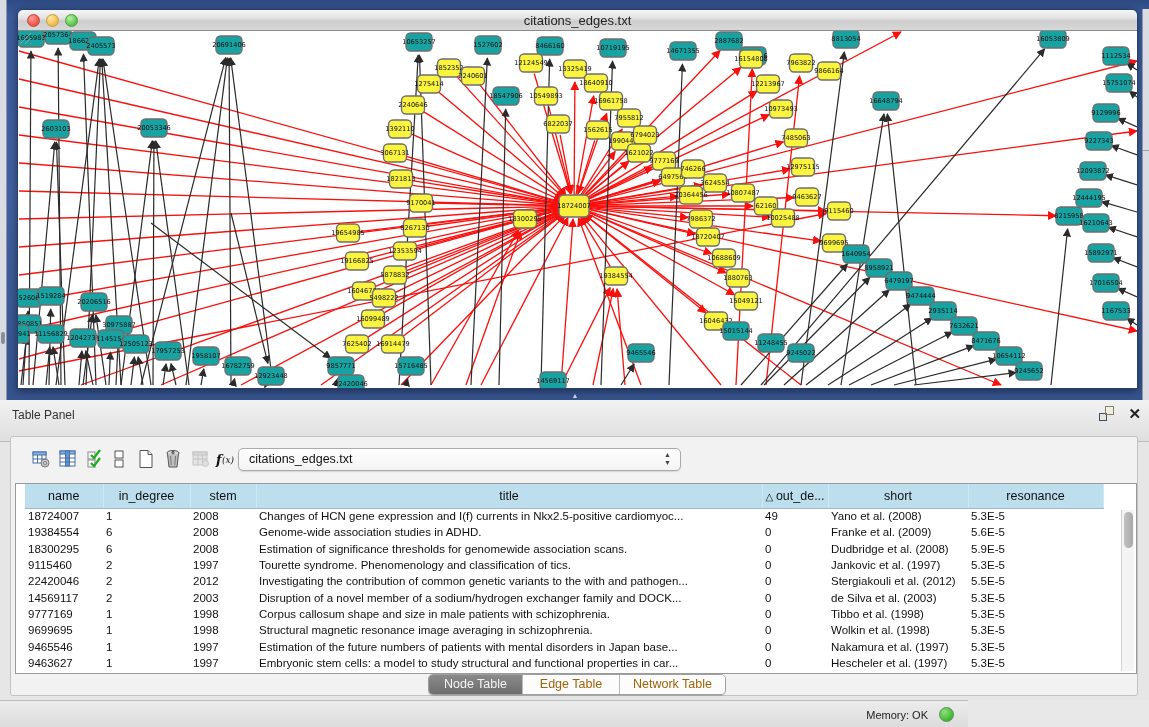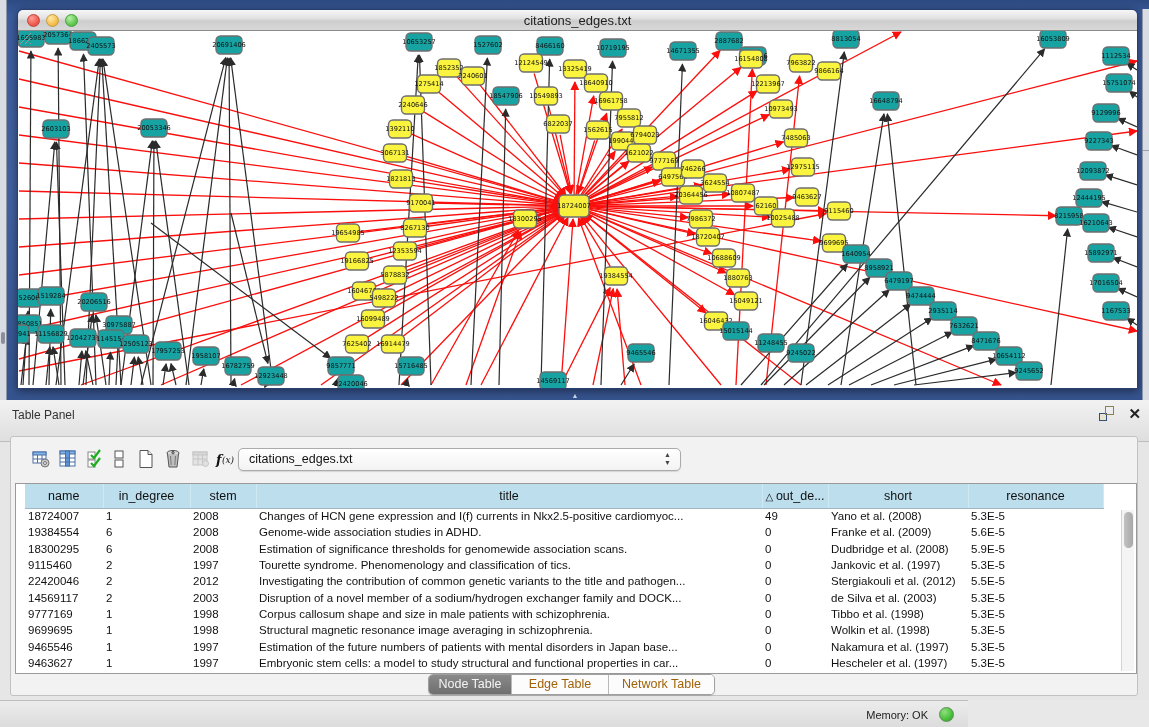--- a/index.html
+++ b/index.html
@@ -63,21 +63,21 @@
   .sort-glyph { font-size:10px; }
   .vscroll { position:absolute; right:2px; top:26px; bottom:2px; width:13px; background:#f4f4f4; border-left:1px solid #d4d4d4; }
   .vscroll .thumb { position:absolute; left:2px; top:2px; width:9px; height:36px; background:linear-gradient(90deg,#c2c2c2,#a8a8a8); border-radius:5px; }
 
   
   .tabs { position:absolute; left:417px; top:237px; display:flex; height:21px; border:1px solid #9f9f9f;
           border-radius:5px; overflow:hidden; background:#fcfcfc; box-shadow:0 1px 1px rgba(0,0,0,.15); }
   .tab { font-size:12.5px; line-height:19px; text-align:center; color:#a16207; background:#fcfcfc; border-left:1px solid #b9b9b9; }
   .tab:first-child { border-left:none; }
   .tab.sel { background:linear-gradient(180deg,#8a8a8a,#6e6e6e); color:#f4f4f4; }
-  .tab.t0 { width:82px; } .tab.t1 { width:97px; } .tab.t2 { width:106px; }
+  .tab.t0 { width:93px; } .tab.t1 { width:97px; } .tab.t2 { width:106px; }
 
   
   .statusbar { position:absolute; left:0; top:700px; width:968px; height:27px;
                background:linear-gradient(180deg,#ececec,#dcdcdc); border-top:1px solid #bdbdbd; }
   .mem-label { position:absolute; right:40px; top:8px; font-size:11px; color:#222; }
   .mem-dot { position:absolute; right:14px; top:6px; width:15px; height:15px; border-radius:50%;
              background:radial-gradient(circle at 35% 30%, #8fe07e, #44bb36 65%, #2f9e28); border:1px solid #5a8f54; }
 
   
   .mi { display:block; }
@@ -892,21 +892,21 @@
                 <td>1997</td>
                 <td>Tourette syndrome. Phenomenology and classification of tics.</td>
                 <td>0</td>
                 <td class="c-short">Jankovic et al. (1997)</td>
                 <td>5.3E-5</td>
               </tr>
               <tr>
                 <td>22420046</td>
                 <td>2</td>
                 <td>2012</td>
-                <td>Investigating the contribution of common genetic variants to the title and pathogen...</td>
+                <td>Investigating the contribution of common genetic variants to the with and pathogen...</td>
                 <td>0</td>
                 <td class="c-short">Stergiakouli et al. (2012)</td>
                 <td>5.5E-5</td>
               </tr>
               <tr>
                 <td>14569117</td>
                 <td>2</td>
                 <td>2003</td>
                 <td>Disruption of a novel member of a sodium/hydrogen exchanger family and DOCK...</td>
                 <td>0</td>

